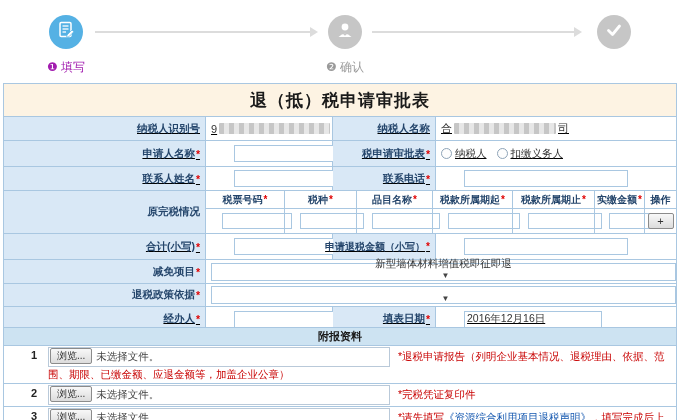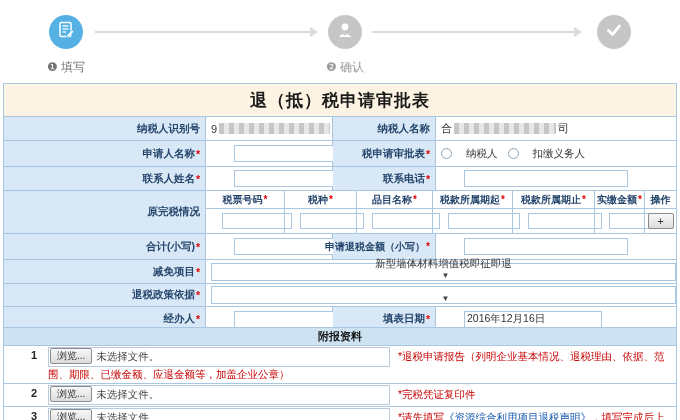--- a/index.html
+++ b/index.html
@@ -8,47 +8,47 @@
     font-family:"Liberation Sans","DejaVu Sans",sans-serif;
     -webkit-font-smoothing:antialiased;overflow:hidden;
   }
   
   .wizard{position:absolute;left:0;top:0;width:680px;height:80px;background:#fff;}
   .step-circle{position:absolute;width:34px;height:34px;border-radius:50%;
     display:flex;align-items:center;justify-content:center;}
   .step-circle.active{background:#55b1e4;}
   .step-circle.inactive{background:#c6c6c6;}
   .step-label{position:absolute;top:59px;width:80px;text-align:center;font-size:12px;}
-  .step-label.active{color:#737373;}
+  .step-label.active{color:#a21caf;}
   .step-label.inactive{color:#9a9a9a;}
   .connector{position:absolute;top:31px;height:2px;background:#dcdcdc;}
   .arrowhead{position:absolute;top:27px;width:0;height:0;
     border-top:5px solid transparent;border-bottom:5px solid transparent;
     border-left:8px solid #dcdcdc;}
   
   .main-table{position:absolute;left:3px;top:83px;width:674px;
     border:1px solid #a9c7e1;background:#fff;box-sizing:border-box;}
   .title-row{height:32px;background:#fdf3e3;display:flex;align-items:center;
     justify-content:center;font-size:17px;font-weight:bold;color:#1a1a1a;letter-spacing:1px;}
   .trow{display:grid;border-top:1px solid #a9c7e1;}
-  .cols-std{grid-template-columns:202px 127px 103px 1fr;}
+  .cols-std{grid-template-columns:202px 127px 103px 1fr;text-decoration:underline;}
   .cols-wide{grid-template-columns:202px 1fr;}
   .h23{height:23px;} .h25{height:25px;} .h22{height:22px;} .h24{height:24px;} .h42{height:42px;}
   .cell{display:flex;align-items:center;min-width:0;}
   .lbl{background:#d9e8f6;justify-content:flex-end;padding-right:5px;
     font-weight:bold;color:#24456b;font-size:10.5px;white-space:nowrap;}
   .br{border-right:1px solid #a9c7e1;}
   .val{padding-left:5px;font-size:11px;color:#333;}
   .req{color:#e00000;margin-left:1px;}
   .ipt{height:15px;border:1px solid #a9c7e1;background:#fff;font-size:10.5px;
     padding:0 2px;color:#333;font-family:inherit;margin-left:23px;}
   .w116{width:116px;} .w158{width:158px;} .w95{width:95px;} .w132{width:132px;}
   
   .radio-group{display:flex;align-items:center;gap:10px;font-size:10.5px;color:#333;}
-  .radio-opt{display:flex;align-items:center;gap:14px;cursor:default;}
+  .radio-opt{display:flex;align-items:center;gap:3px;cursor:default;}
   .radio-circle{width:9px;height:9px;border-radius:50%;border:1px solid #8fa4b8;
     background:#fdfdfd;display:inline-block;}
   
   .subtable{display:grid;grid-template-columns:78px 72px 76px 80px 82px 50px 1fr;
     grid-template-rows:18px 1fr;}
   .sh{border-left:1px solid #a9c7e1;border-bottom:1px solid #a9c7e1;
     display:flex;align-items:center;justify-content:center;
     font-size:10px;font-weight:bold;color:#24456b;white-space:nowrap;}
   .sc{border-left:1px solid #a9c7e1;display:flex;align-items:center;justify-content:center;}
   .no-bl{border-left:none;}

